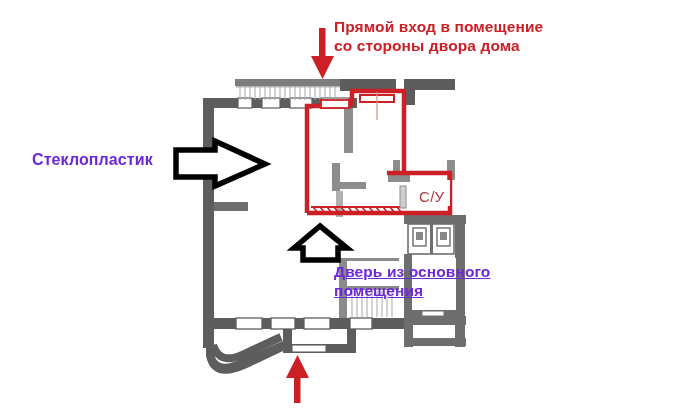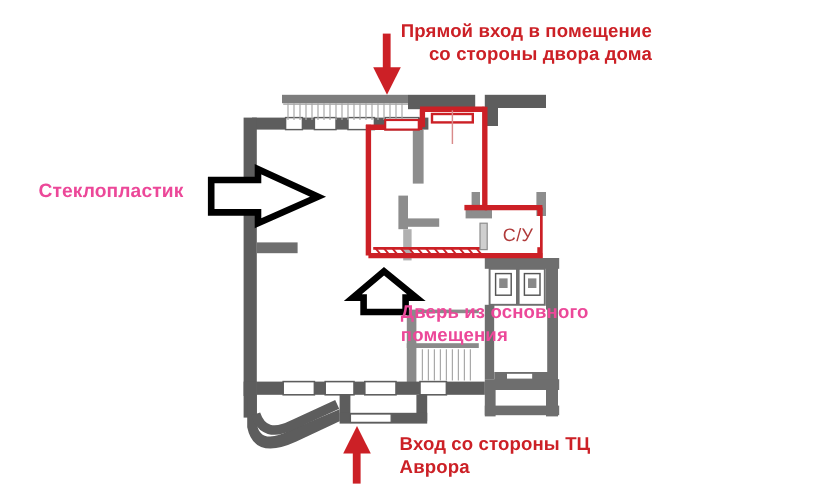--- a/index.html
+++ b/index.html
@@ -28,27 +28,27 @@
     font-weight: bold;
     white-space: pre;
     line-height: 1.22;
   }
   .anno-red {
     color: #cc2026;
     font-size: 15.5px;
     letter-spacing: 0.1px;
   }
   .anno-black {
-    color: #ec4899;
+    color: #6d28d9;
     font-size: 15.5px;
     letter-spacing: 0.1px;
   }
-  #label-top      { left: 334px; top: 18px; text-align: right; }
+  #label-top      { left: 334px; top: 18px; }
   #label-left     { left: 32px;  top: 150px; font-size: 16px; }
-  #label-door     { left: 334px; top: 252px; }
+  #label-door     { left: 334px; top: 263px; text-decoration: underline; }
   #label-bottom   { left: 333px; top: 362px; }
   #label-wc {
     position: absolute;
     left: 419px;
     top: 188px;
     font-family: "Liberation Sans", sans-serif;
     font-size: 15px;
     color: #b03a3a;
     letter-spacing: 0.3px;
   }
@@ -242,18 +242,16 @@
   </svg>
 
   <div class="anno anno-red" id="label-top">Прямой вход в помещение
 со стороны двора дома</div>
 
   <div class="anno anno-black" id="label-left">Стеклопластик</div>
 
   <div class="anno anno-black" id="label-door">Дверь из основного
 помещения</div>
 
-  <div class="anno anno-red" id="label-bottom">Вход со стороны ТЦ
-Аврора</div>
 
   <div id="label-wc">С/У</div>
 
 </div>
 
 </body></html>

